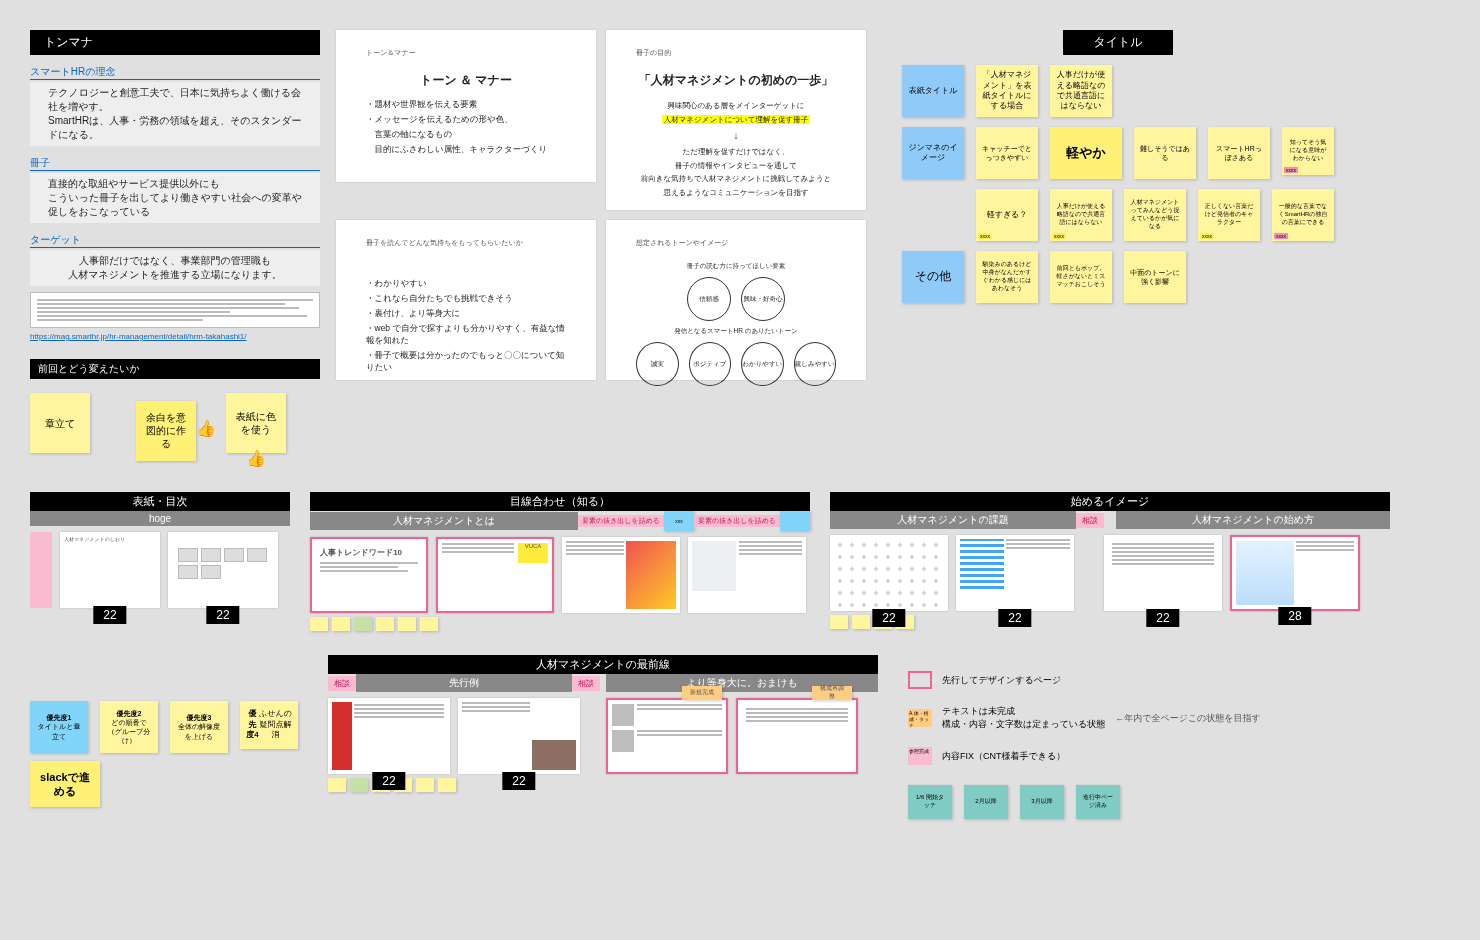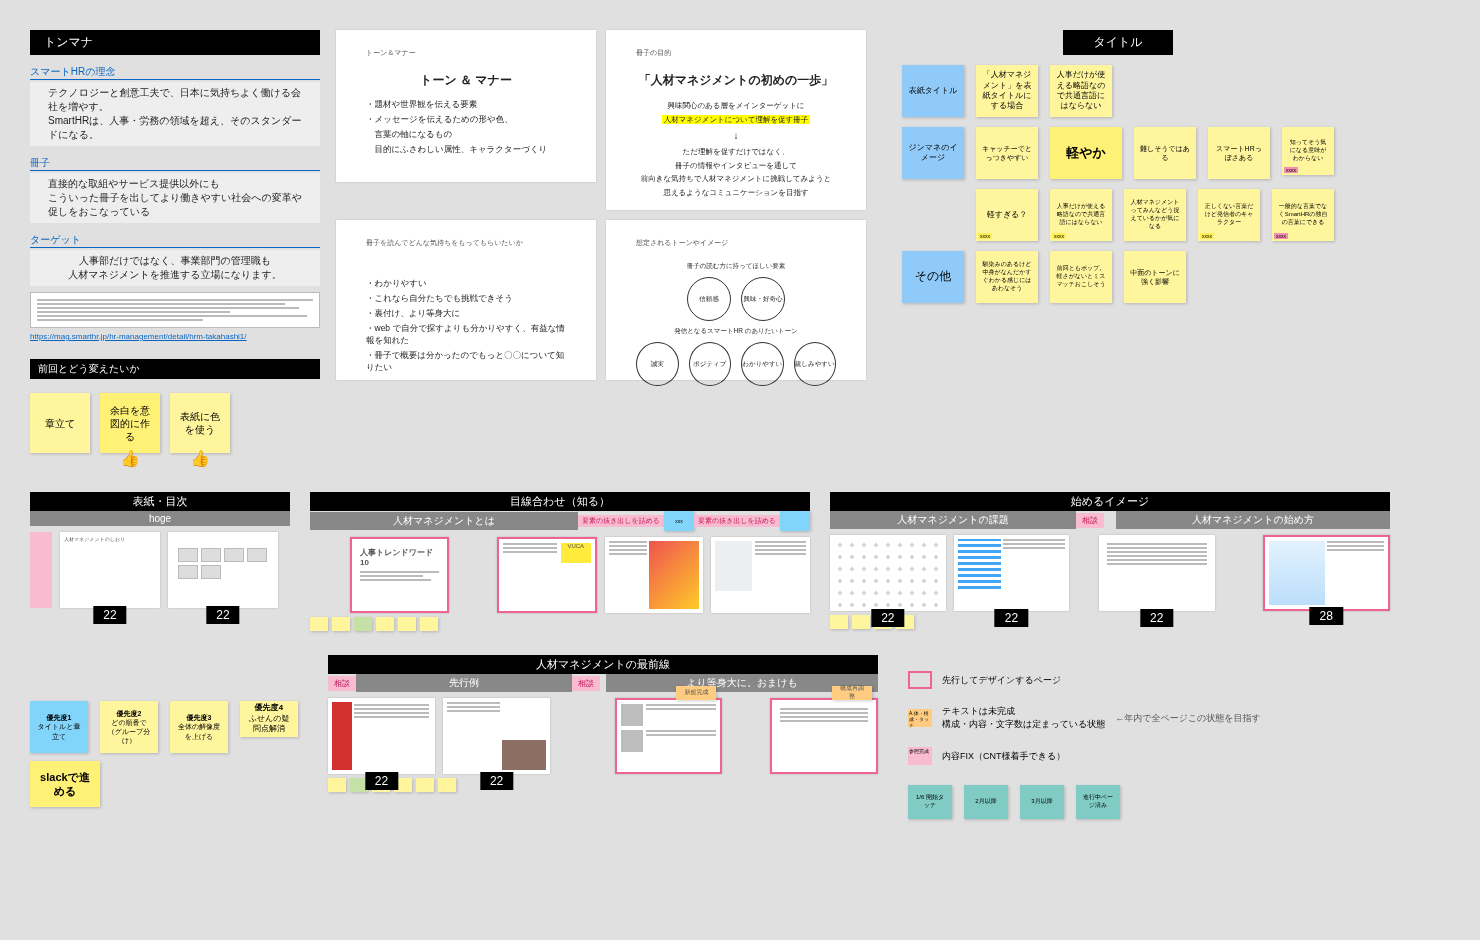--- a/index.html
+++ b/index.html
@@ -61,21 +61,21 @@
 
   .thumbs { display:flex; gap:10px; margin-top:14px;}
   .sticky.sq60 { width:60px; height:60px; font-size:10px;}
   .thumbs-emoji { font-size:16px; margin-top:-4px;}
 
   
   .section { margin-top:24px; }
   .thumbs-strip { display:flex; gap:8px; padding:6px 0; flex-wrap:nowrap;}
   .page { background:#fff; width:110px; height:76px; position:relative; box-shadow:0 0 2px rgba(0,0,0,.2); padding:4px; font-size:5px; color:#555;}
   .page-badge { position:absolute; bottom:-16px; left:50%; transform:translateX(-50%); background:#000; color:#fff; font-size:12px; padding:2px 10px;}
-  .redbox { border:2px solid #f06292;margin-left:40px;}
+  .redbox { border:2px solid #f06292;}
   .mini { font-size:5px; line-height:1.2;}
   .pk-top { font-size:7px; padding:1px 4px;}
 
   .legend-row { display:flex; align-items:center; gap:10px; font-size:9px; margin:6px 0;}
   .legend-sq { width:24px; height:18px; }
 
   .placeholder-lines { display:flex; flex-direction:column; gap:2px;}
   .placeholder-lines span { height:2px; background:#bbb; display:block;}
 
   .placeholder-grid { display:flex; flex-wrap:wrap; gap:3px;}
@@ -111,21 +111,21 @@
           <span style="width:70%"></span>
           <span style="width:98%"></span>
           <span style="width:60%"></span>
         </div>
     </div>
     <a class="link">https://mag.smarthr.jp/hr-management/detail/hrm-takahashi1/</a>
 
     <span class="black-tag" style="margin-top:18px;font-size:10px;padding:3px 8px;">前回とどう変えたいか</span>
     <div class="thumbs">
       <div class="sticky y sq60">章立て</div>
-      <div style="display:flex;flex-direction:column;align-items:center;">
+      <div style="display:flex;flex-direction:row;align-items:center;margin-left:36px;">
         <div class="sticky y-big sq60">余白を意図的に作る</div>
         <span class="thumbs-emoji">👍</span>
       </div>
       <div style="display:flex;flex-direction:column;align-items:center;">
         <div class="sticky y sq60">表紙に色を使う</div>
         <span class="thumbs-emoji">👍</span>
       </div>
     </div>
   </div>
 
@@ -392,21 +392,21 @@
           <span>タイトルと章立て</span>
         </div>
       <div class="sticky y" style="width:58px;height:52px;font-size:7px;flex-direction:column;">
           <b>優先度2</b>
           <span>どの順番で（グループ分け）</span>
         </div>
       <div class="sticky y" style="width:58px;height:52px;font-size:7px;flex-direction:column;">
           <b>優先度3</b>
           <span>全体の解像度を上げる</span>
         </div>
-      <div class="sticky y" style="width:58px;height:36px;font-size:8px;flex-direction:column;font-family:Liberation Mono, monospace;">
+      <div class="sticky y" style="width:58px;height:48px;font-size:8px;flex-direction:row;">
           <b>優先度4</b>
           <span>ふせんの疑問点解消</span>
         </div>
     </div>
     <div class="sticky y-big" style="width:70px;height:46px;font-size:11px;font-weight:bold;">slackで進める</div>
   </div>
 
   <div class="col" style="width:550px;">
     <div class="black-bar">人材マネジメントの最前線</div>
     <div style="display:flex;gap:6px;">

